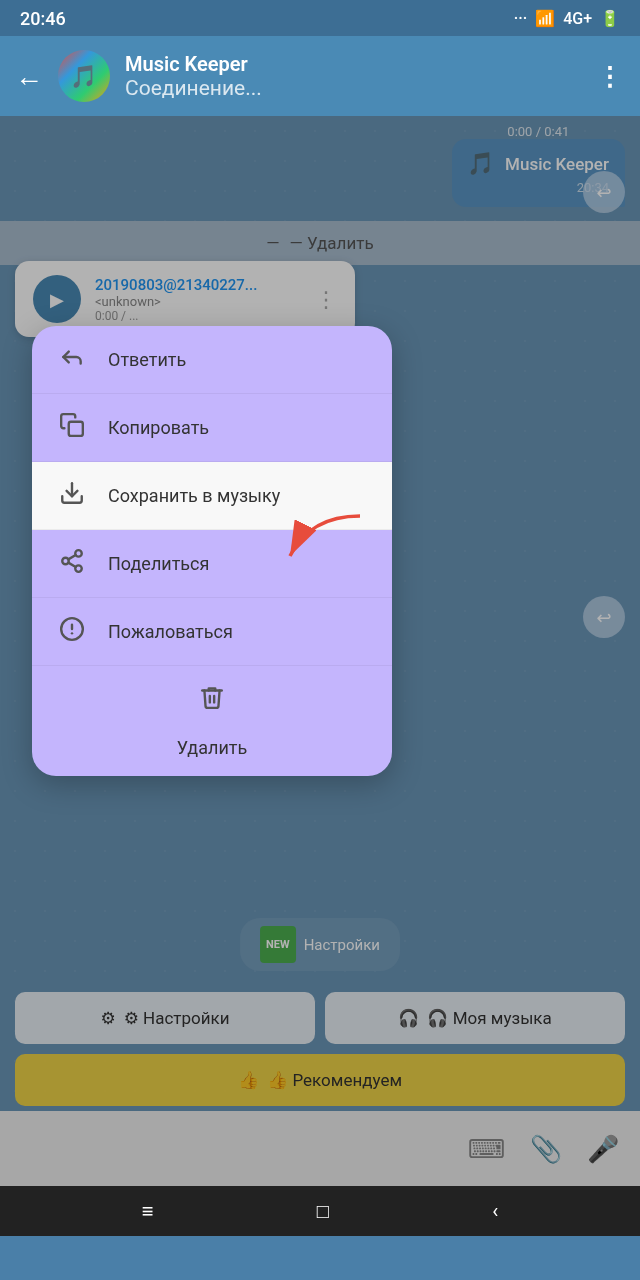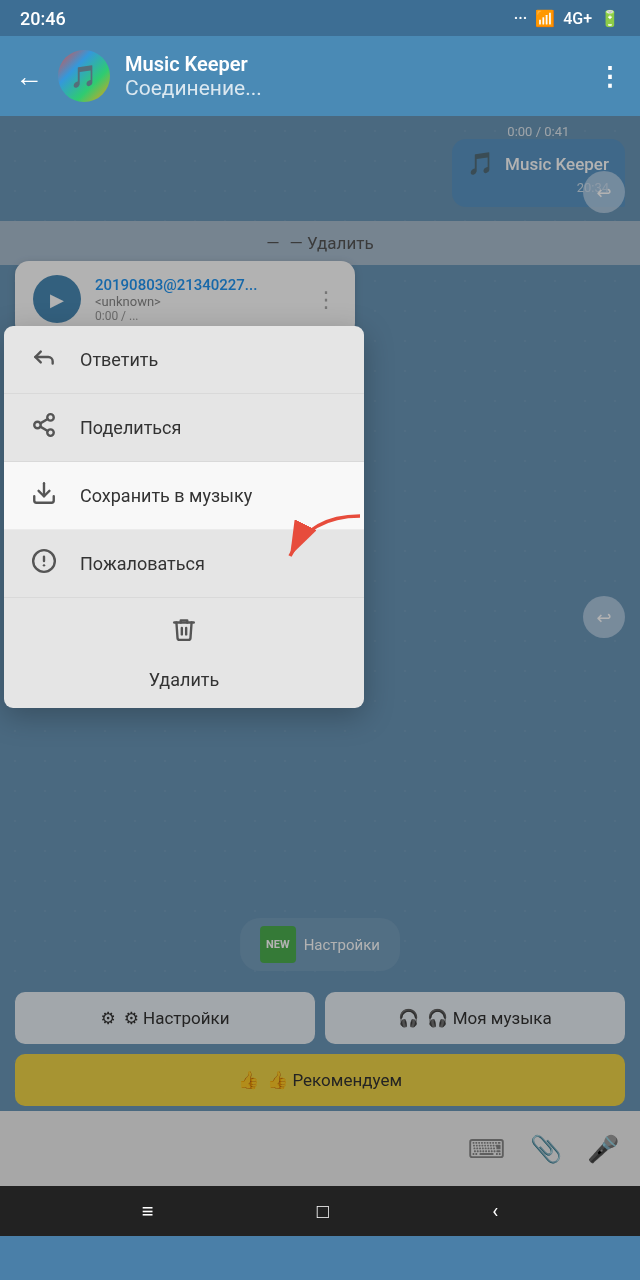--- a/index.html
+++ b/index.html
@@ -169,24 +169,24 @@
     .three-dot {
       color: #aaa;
       font-size: 22px;
       cursor: pointer;
     }
 
     
     .context-menu {
       position: absolute;
       top: 210px;
-      left: 4px;
+      left: 32px;
       width: 360px;
-      background: #e5e5e5;
-      border-radius: 9px;
+      background: #c4b5fd;
+      border-radius: 24px;
       box-shadow: 0 8px 30px rgba(0,0,0,0.25);
       z-index: 100;
       overflow: hidden;
     }
     .menu-item {
       display: flex;
       align-items: center;
       gap: 22px;
       padding: 18px 26px;
       font-size: 18px;
@@ -435,45 +435,54 @@
     <div class="menu-item">
       <span class="menu-icon">
         <svg width="26" height="26" viewBox="0 0 24 24" fill="none" stroke="#555" stroke-width="2.2" stroke-linecap="round" stroke-linejoin="round">
           <polyline points="9 17 4 12 9 7"></polyline>
           <path d="M20 18v-2a4 4 0 0 0-4-4H4"></path>
         </svg>
       </span>
       <span class="menu-label">Ответить</span>
     </div>
 
+    <div class="menu-item">
+      <span class="menu-icon">
+        <svg width="26" height="26" viewBox="0 0 24 24" fill="none" stroke="#555" stroke-width="2.2" stroke-linecap="round" stroke-linejoin="round">
+          <rect x="9" y="9" width="13" height="13" rx="2" ry="2"></rect>
+          <path d="M5 15H4a2 2 0 0 1-2-2V4a2 2 0 0 1 2-2h9a2 2 0 0 1 2 2v1"></path>
+        </svg>
+      </span>
+      <span class="menu-label">Копировать</span>
+    </div>
+
+    <div class="menu-item" style="background:#f8f8f8;">
+      <span class="menu-icon">
+        <svg width="26" height="26" viewBox="0 0 24 24" fill="none" stroke="#555" stroke-width="2.2" stroke-linecap="round" stroke-linejoin="round">
+          <path d="M21 15v4a2 2 0 0 1-2 2H5a2 2 0 0 1-2-2v-4"></path>
+          <polyline points="7 10 12 15 17 10"></polyline>
+          <line x1="12" y1="15" x2="12" y2="3"></line>
+        </svg>
+      </span>
+      <span class="menu-label">Сохранить в музыку</span>
+    </div>
 
     <div class="menu-item">
       <span class="menu-icon">
         <svg width="26" height="26" viewBox="0 0 24 24" fill="none" stroke="#555" stroke-width="2.2" stroke-linecap="round" stroke-linejoin="round">
           <circle cx="18" cy="5" r="3"></circle>
           <circle cx="6" cy="12" r="3"></circle>
           <circle cx="18" cy="19" r="3"></circle>
           <line x1="8.59" y1="13.51" x2="15.42" y2="17.49"></line>
           <line x1="15.41" y1="6.51" x2="8.59" y2="10.49"></line>
         </svg>
       </span>
       <span class="menu-label">Поделиться</span>
     </div>
 
-    <div class="menu-item" style="background:#f8f8f8;">
-      <span class="menu-icon">
-        <svg width="26" height="26" viewBox="0 0 24 24" fill="none" stroke="#555" stroke-width="2.2" stroke-linecap="round" stroke-linejoin="round">
-          <path d="M21 15v4a2 2 0 0 1-2 2H5a2 2 0 0 1-2-2v-4"></path>
-          <polyline points="7 10 12 15 17 10"></polyline>
-          <line x1="12" y1="15" x2="12" y2="3"></line>
-        </svg>
-      </span>
-      <span class="menu-label">Сохранить в музыку</span>
-    </div>
-
 
     <div class="menu-item">
       <span class="menu-icon">
         <svg width="26" height="26" viewBox="0 0 24 24" fill="none" stroke="#555" stroke-width="2.2" stroke-linecap="round" stroke-linejoin="round">
           <circle cx="12" cy="12" r="10"></circle>
           <line x1="12" y1="8" x2="12" y2="12"></line>
           <line x1="12" y1="16" x2="12.01" y2="16"></line>
         </svg>
       </span>
       <span class="menu-label">Пожаловаться</span>

